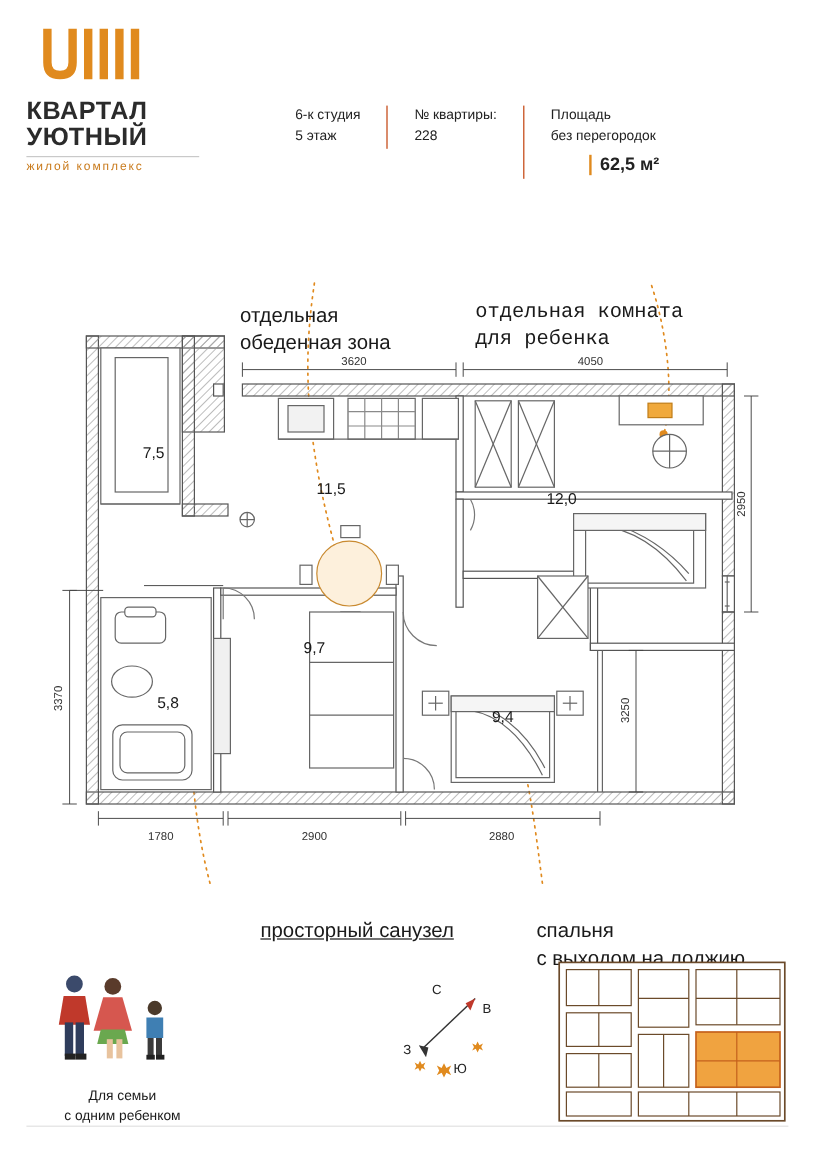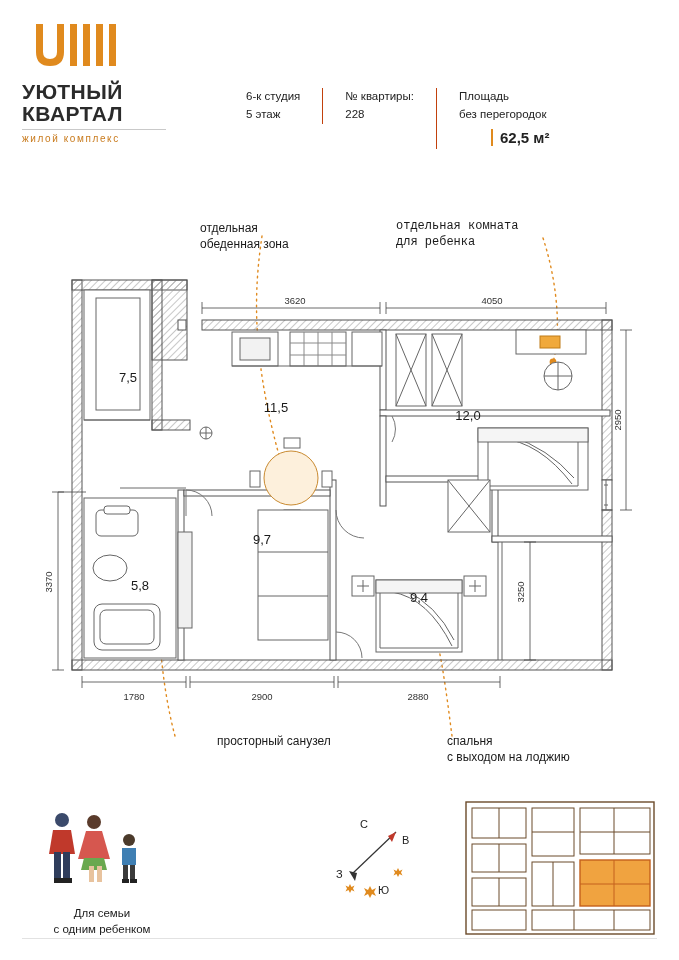--- a/index.html
+++ b/index.html
@@ -84,39 +84,41 @@
   .area-bar {
     width: 2px;
     height: 17px;
     background: #e08a1e;
     margin-right: 7px;
   }
 
   
   .callout {
     position: absolute;
-    font-size: 12px;
+    font-size: 17px;
     line-height: 1.35;
     color: #1a1a1a;
+    margin-top: 32px;
   }
   .c-sep {
     position: absolute;
     left: 200px;
     top: 220px;
   }
   .c-child {
     position: absolute;
     left: 396px;
     top: 218px;
     font-family: Liberation Mono, monospace;
   }
   .c-bath {
     position: absolute;
     left: 217px;
     top: 733px;
+    text-decoration: underline;
   }
   .c-bed {
     position: absolute;
     left: 447px;
     top: 733px;
   }
 
   
   .plan {
     position: absolute;
@@ -171,22 +173,22 @@
 
   <div class="logo">
     <svg class="logo-mark" viewBox="0 0 92 52">
       <path d="M6 2 L6 30 Q6 44 20 44 Q34 44 34 30 L34 2 L27 2 L27 30 Q27 37 20 37 Q13 37 13 30 L13 2 Z" fill="#e08a1e"></path>
       <path d="M40 2 L47 2 L47 44 L40 44 Z" fill="#e08a1e"></path>
       <path d="M53 2 L60 2 L60 44 L53 44 Z" fill="#e08a1e"></path>
       <path d="M66 2 L73 2 L73 44 L66 44 Z" fill="#e08a1e"></path>
       <path d="M79 2 L86 2 L86 44 L79 44 Z" fill="#e08a1e"></path>
     </svg>
     <div class="logo-title">
+      <div>КВАРТАЛ</div>
       <div>УЮТНЫЙ</div>
-      <div>КВАРТАЛ</div>
     </div>
     <div class="logo-rule"></div>
     <div class="logo-sub">жилой комплекс</div>
   </div>
 
   <div class="hdr">
     <div class="hdr-col">
       <div>6-к студия</div>
       <div>5 этаж</div>
     </div>

